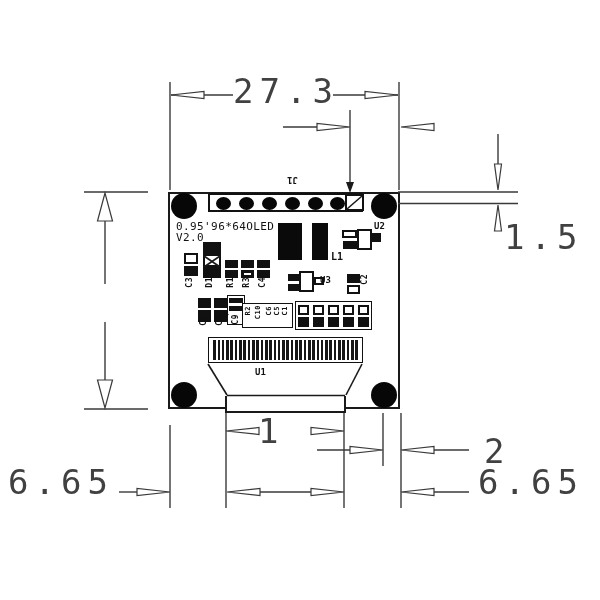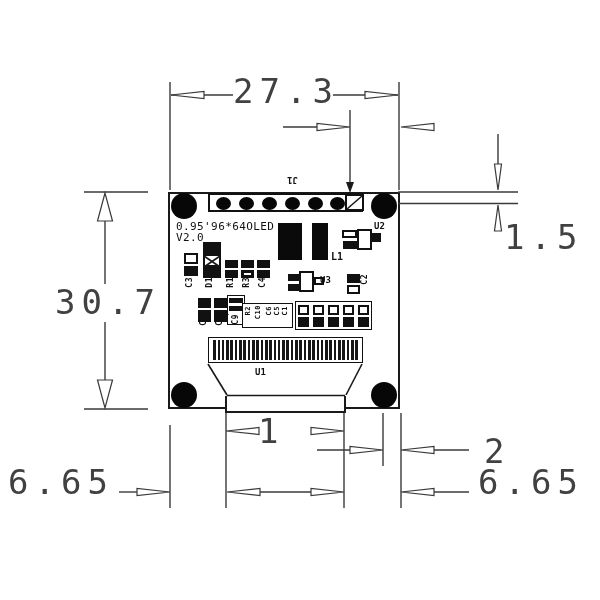--- a/index.html
+++ b/index.html
@@ -189,19 +189,18 @@
       <line x1="204" y1="256" x2="220" y2="267"></line>
       <line x1="204" y1="267" x2="220" y2="256"></line>
       <line x1="208" y1="364" x2="227" y2="395"></line>
       <line x1="362" y1="364" x2="346" y2="395"></line>
       <line x1="227" y1="395.5" x2="345" y2="395.5"></line>
     </g>
   </svg>
 
   <div class="dim" style="left:233px;top:74px;">27.3</div>
   <div class="dim" style="left:460px;top:220px;margin-left:44px;">1.5</div>
-  <div class="dim" style="left:55px;top:285px;">30.7</div>
   <div class="dim dim14" style="left:258px;top:414px;">1</div>
   <div class="dim" style="left:484px;top:434px;">2</div>
   <div class="dim" style="left:8px;top:465px;">6.65</div>
   <div class="dim" style="left:478px;top:465px;">6.65</div>
 
 </div>
 
 </body></html>

